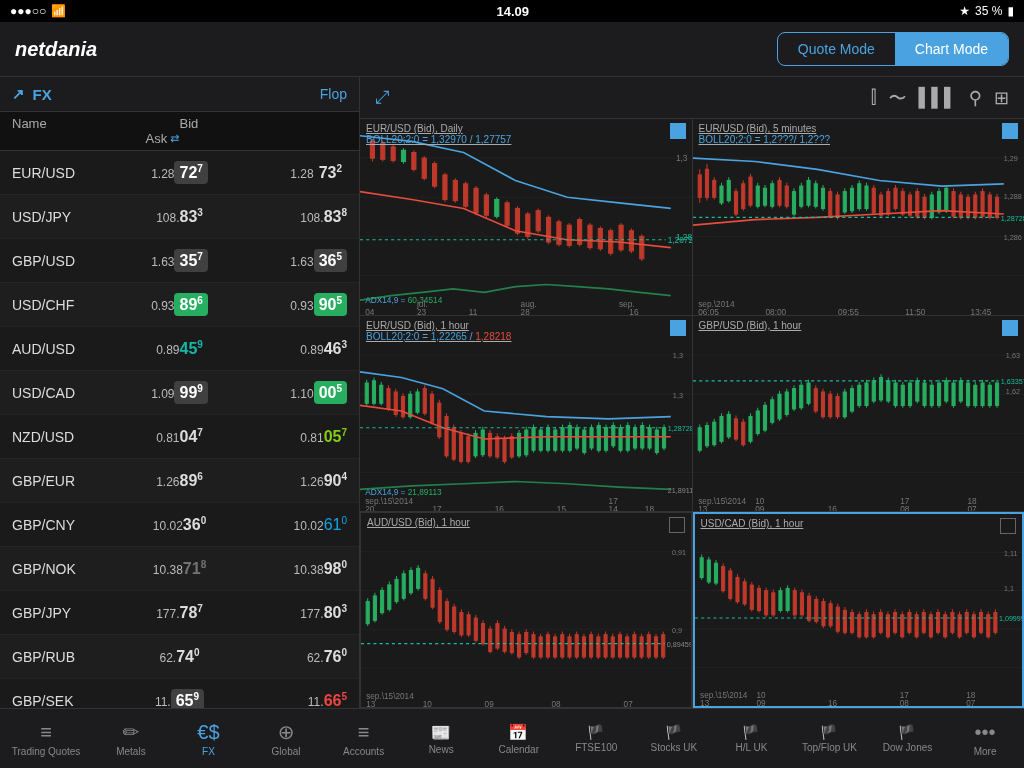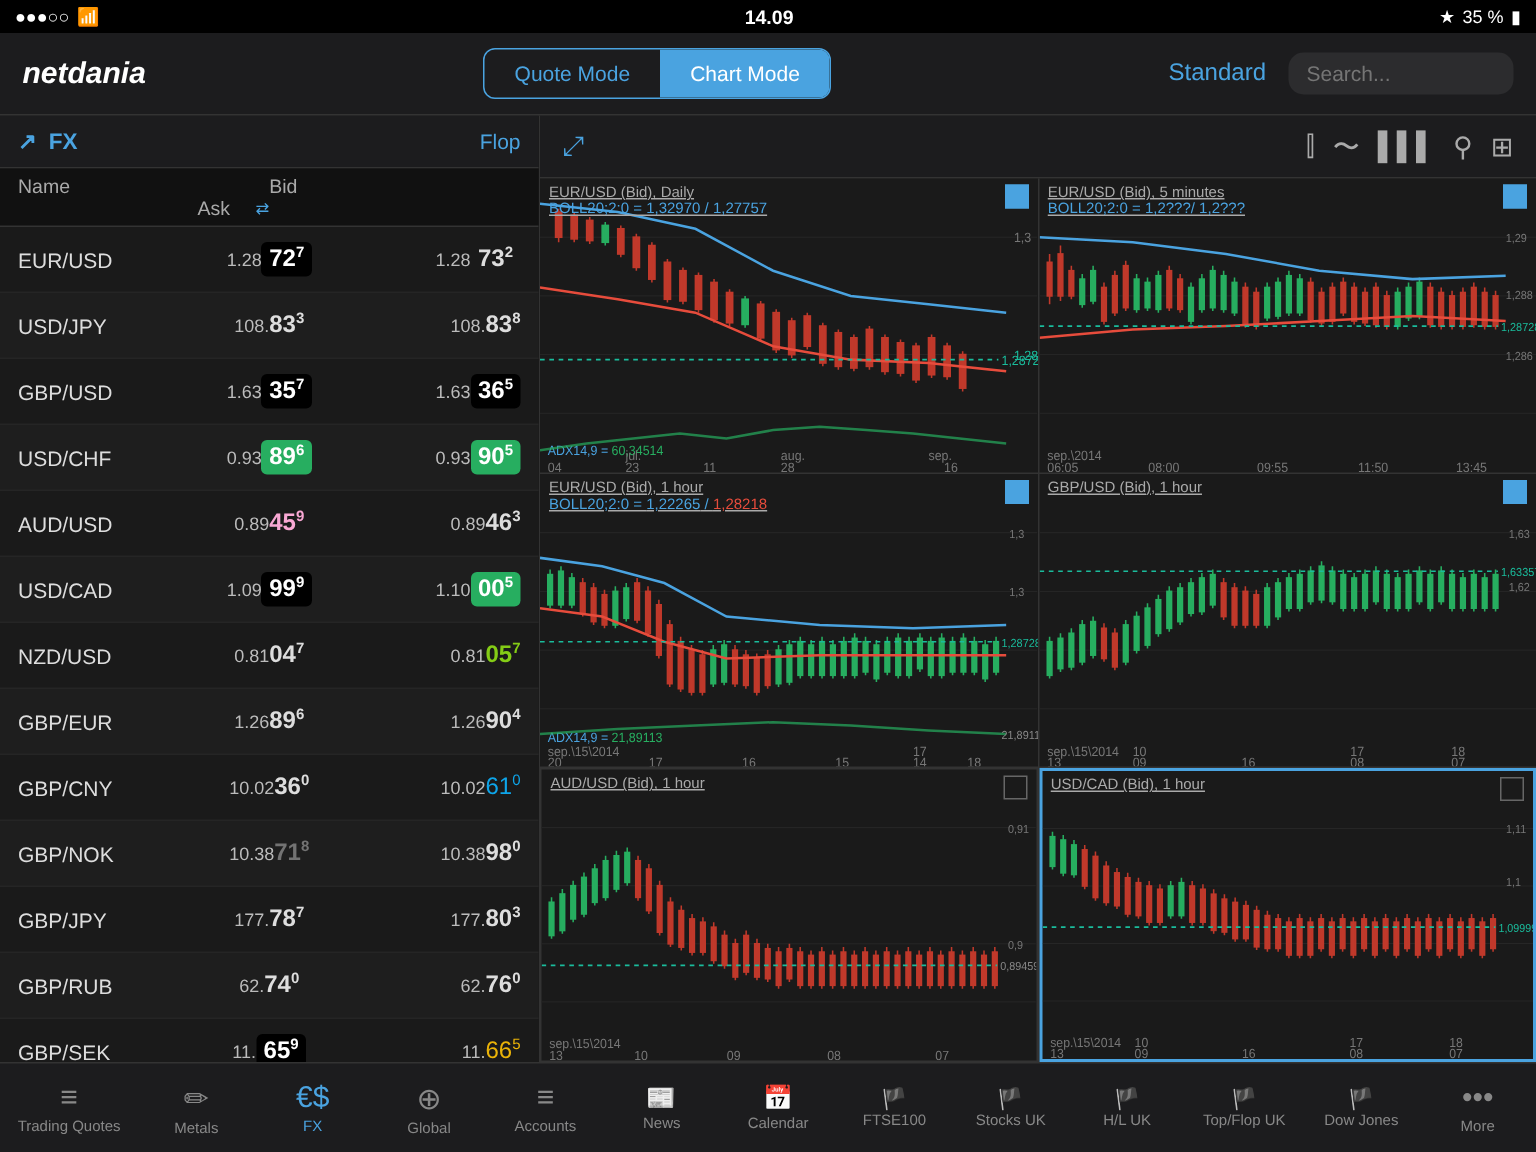--- a/index.html
+++ b/index.html
@@ -123,41 +123,41 @@
     .col-headers {
       display: grid;
       grid-template-columns: 1fr 1fr;
       padding: 4px 12px;
       background: #111;
       border-bottom: 1px solid #333;
       font-size: 13px;
       color: #aaa;
     }
     .col-headers .bid { text-align: left; }
-    .col-headers .ask { text-align: right; display: flex; align-items: center; justify-content: flex-end; gap: 17px; }
+    .col-headers .ask { text-align: right; display: flex; align-items: center; justify-content: flex-end; gap: 3px; }
 
     .fx-row {
       display: grid;
       grid-template-columns: 1fr 1fr 1fr;
       padding: 6px 12px;
       border-bottom: 1px solid #252525;
       align-items: center;
       min-height: 44px;
     }
     .fx-row:nth-child(even) { background: #1e1e1e; }
     .fx-name { font-size: 14px; color: #ddd; font-weight: 500; }
     .price-cell {
       display: flex;
       align-items: baseline;
       justify-content: center;
       gap: 0;
     }
     .price-cell.ask { justify-content: flex-end; }
     .price-badge {
-      background: #000000;
+      background: #404040;
       color: #fff;
       border-radius: 4px;
       padding: 2px 5px;
       font-size: 16px;
       font-weight: bold;
     }
     .price-badge.green { background: #27ae60; }
     .price-badge.gray { background: transparent; color: #ddd; }
     .price-small { font-size: 12px; color: #bbb; }
 
@@ -273,24 +273,20 @@
 </div>
 
 <div class="header">
   <div class="logo">
     <span>netdania</span>
   </div>
   <div class="mode-buttons">
     <button class="mode-btn inactive">Quote Mode</button>
     <button class="mode-btn active">Chart Mode</button>
   </div>
-  <div class="header-right">
-    <span class="standard-label">Standard</span>
-    <input class="search-box" type="text" placeholder="Search..." style="">
-  </div>
 </div>
 
 <div class="main">
 
   <div class="fx-panel">
     <div class="fx-header">
       <div class="fx-title">
         <span style="color:#4aa3e0;">↗</span>
         <span>FX</span>
       </div>
@@ -350,21 +346,21 @@
       <div class="price-cell ask">
         <span class="price-small">0.93</span>
         <span class="price-badge green">90<sup style="font-size:10px;">5</sup></span>
       </div>
     </div>
 
     <div class="fx-row">
       <span class="fx-name">AUD/USD</span>
       <div class="price-cell">
         <span class="price-small">0.89</span>
-        <span style="font-size:16px;font-weight:bold;color:#f9a8d4;">45<sup style="font-size:10px;">9</sup></span>
+        <span style="font-size:16px;font-weight:bold;color:#14b8a6;">45<sup style="font-size:10px;">9</sup></span>
       </div>
       <div class="price-cell ask">
         <span class="price-small">0.89</span>
         <span style="font-size:16px;font-weight:bold;color:#ddd;">46<sup style="font-size:10px;">3</sup></span>
       </div>
     </div>
 
     <div class="fx-row">
       <span class="fx-name">USD/CAD</span>
       <div class="price-cell">
@@ -450,21 +446,21 @@
     </div>
 
     <div class="fx-row">
       <span class="fx-name">GBP/SEK</span>
       <div class="price-cell">
         <span class="price-small">11.</span>
         <span class="price-badge">65<sup style="font-size:10px;">9</sup></span>
       </div>
       <div class="price-cell ask">
         <span class="price-small">11.</span>
-        <span style="font-size:16px;font-weight:normal;color:#eab308;text-align:right;">66<sup style="font-size:10px;">5</sup></span>
+        <span style="font-size:16px;font-weight:bold;color:#ef4444;text-align:right;">66<sup style="font-size:10px;">5</sup></span>
       </div>
     </div>
   </div>
 
   <div class="charts-panel">
     <div class="charts-toolbar">
       <div class="charts-toolbar-left">
         <span class="toolbar-icon blue">⤢</span>
       </div>
       <div class="charts-toolbar-right">

